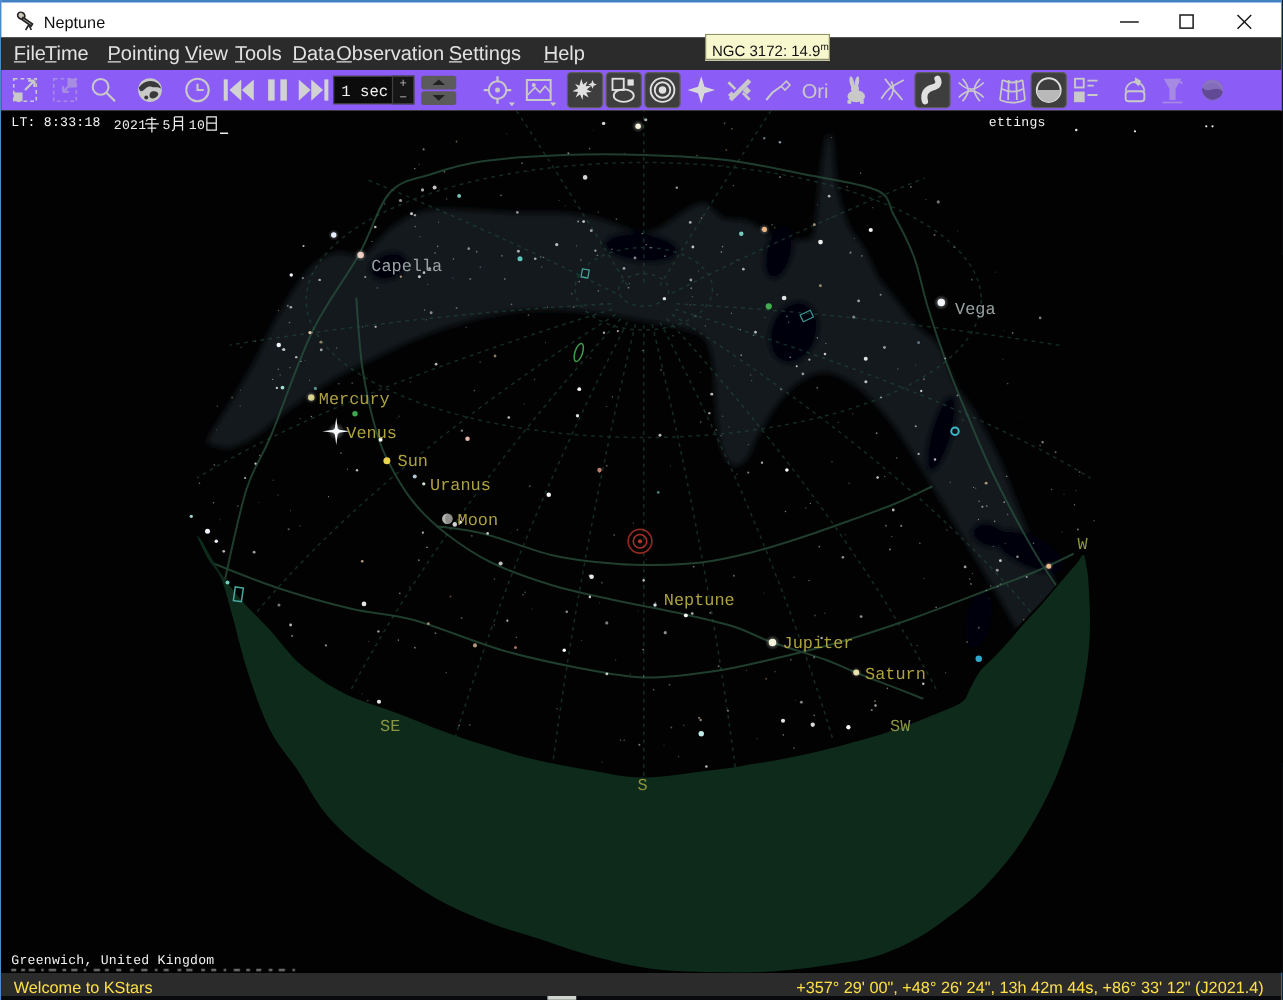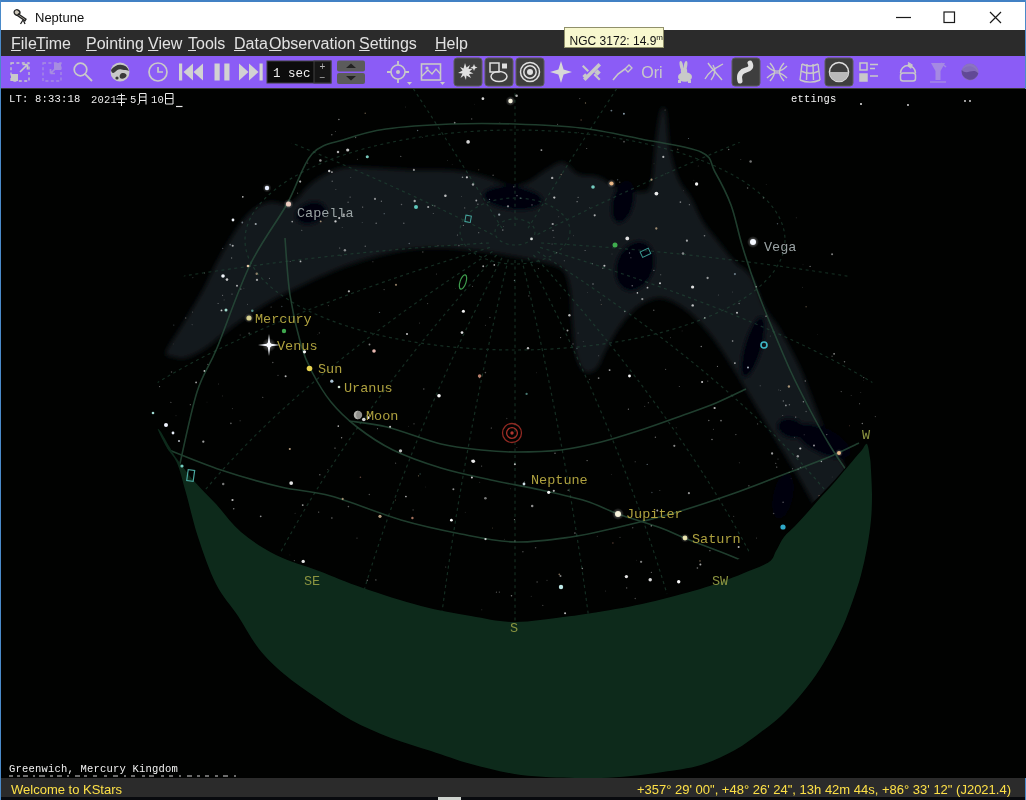--- a/index.html
+++ b/index.html
@@ -827,21 +827,21 @@
  <text x="60" y="12">10</text>
 </g>
 <g stroke="#ececec" stroke-width="1" fill="none">
  <path d="M27 4.5 L34 4.5 M25 8 L36 8 M27 11.5 L34 11.5 M30.5 2.5 L30.5 15 M27 4.5 L26 6"></path>
  <path d="M48.5 2.5 L48.5 11 C48.5 12.5 48 13.5 46.5 13.5 M48.5 2.5 L55 2.5 L55 13.5 M48.5 6 L55 6 M48.5 9.5 L55 9.5"></path>
  <path d="M74.5 2.5 L74.5 13 L82 13 L82 2.5 Z M74.5 7.5 L82 7.5"></path>
  <path d="M85 15.5 L91.5 15.5" stroke-width="1.2"></path>
 </g>
 </svg>
 <div class="maptext" style="left:790px;top:4px">ettings</div>
-<div class="maptext" style="left:8px;top:674px">Greenwich, Mercury Kingdom</div>
+<div class="maptext" style="left:8px;top:674px">Greenwich, United Kingdom</div>
 <svg style="position:absolute;left:8px;top:686px;z-index:11" width="240" height="3" viewBox="0 0 240 3">
         <g fill="#9a9a9a" opacity="0.7">
           <rect x="0" y="0" width="4" height="2"></rect>
           <rect x="8" y="0" width="3" height="2"></rect>
           <rect x="14" y="0" width="5" height="2"></rect>
           <rect x="24" y="0" width="2" height="2"></rect>
           <rect x="30" y="0" width="6" height="2"></rect>
           <rect x="41" y="0" width="3" height="2"></rect>
           <rect x="48" y="0" width="5" height="2"></rect>
           <rect x="58" y="0" width="2" height="2"></rect>

